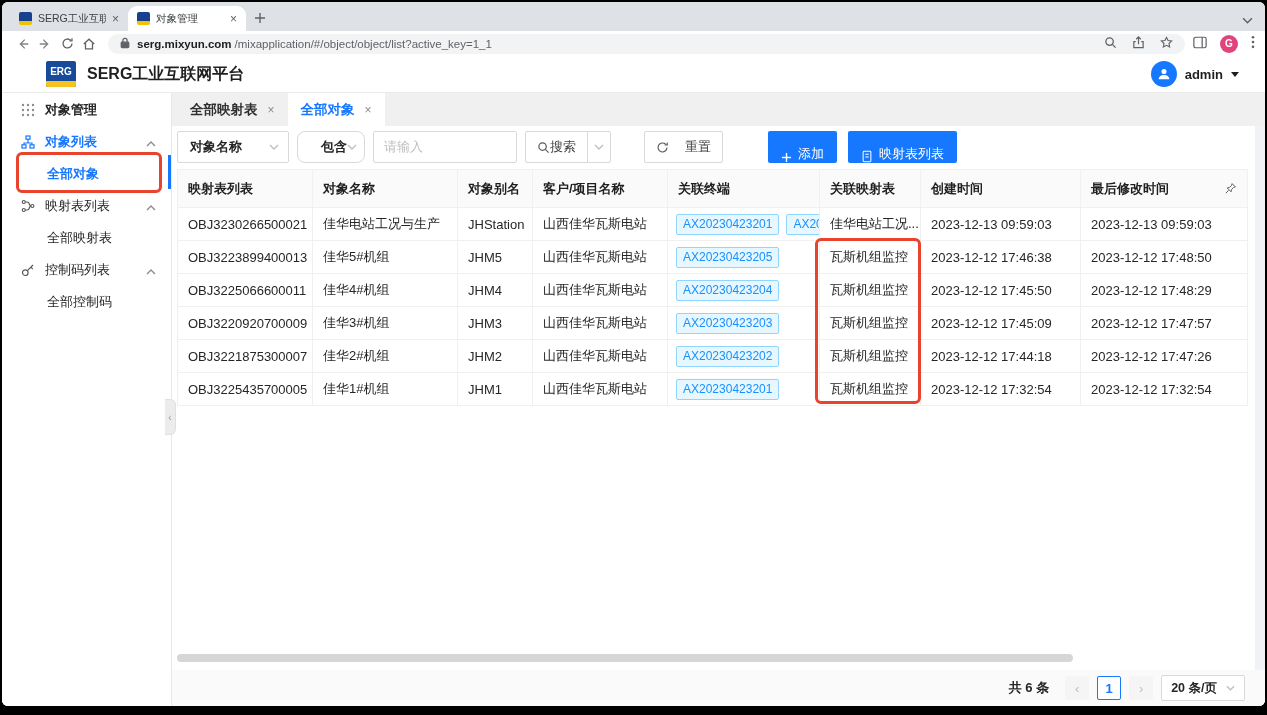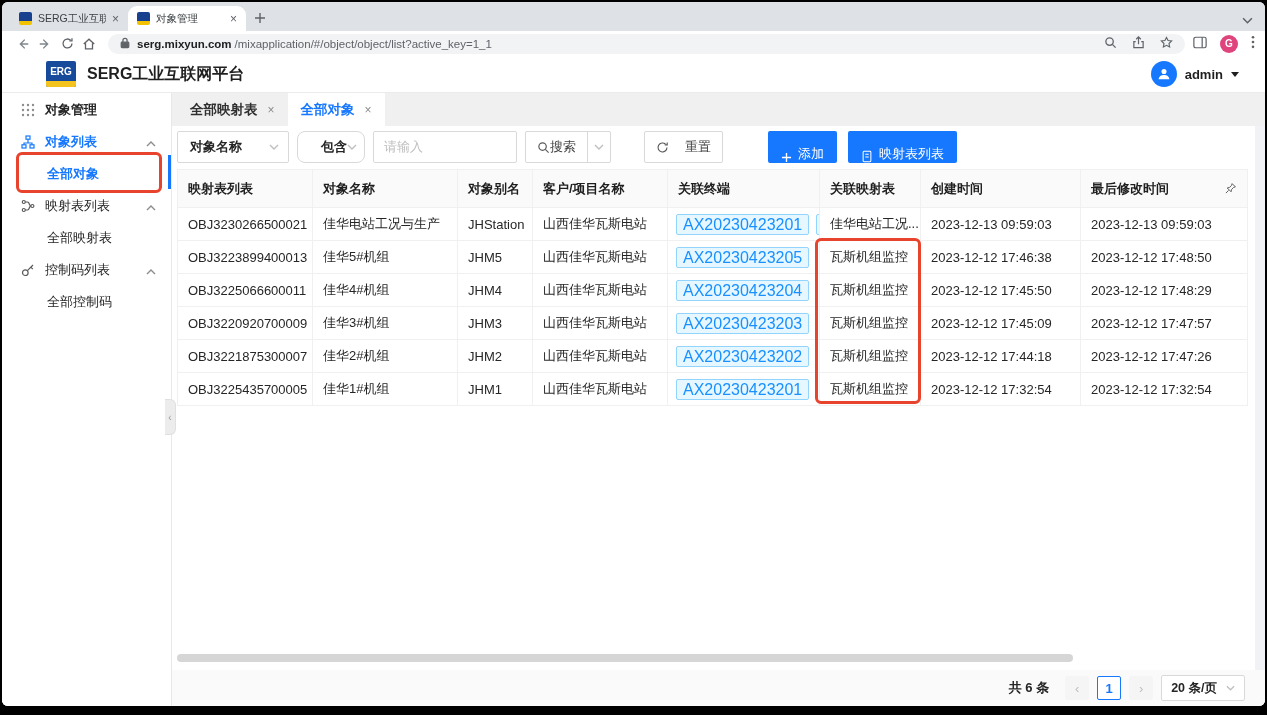--- a/index.html
+++ b/index.html
@@ -89,21 +89,21 @@
   .add-btn { margin-left:45px; }
   .tpl-btn { margin-left:11px; }
 
   table { border-collapse:collapse; table-layout:fixed; width:1070px; flex:none; }
   th,td { border:1px solid #f0f0f0; padding:0 10px; text-align:left; white-space:nowrap; overflow:hidden; }
   th { height:38px; background:#fafafa; font-size:13px; font-weight:600; color:#1f1f1f; }
   td { height:33px; font-size:13px; color:#262626; }
   th.pin-th { position:relative; padding-right:30px; }
   .pin-ic { position:absolute; right:10px; top:12px; }
   .tags-cell { padding:0 0 0 8px; }
-  .tag { display:inline-block; padding:0 6px; line-height:19px; font-size:16px; background:#e6f7ff;
+  .tag { display:inline-block; padding:0 6px; line-height:19px; font-size:12px; background:#e6f7ff;
          border:1px solid #91d5ff; color:#1890ff; border-radius:2px; margin-right:7px; white-space:nowrap; }
 
   .spacer { flex:1; }
   .hscroll-thumb { height:8px; width:896px; background:#d6d6d6; border-radius:4px; flex:none; margin-bottom:2px; }
 
   .footerbar { height:36px; flex:none; background:#fafafa; display:flex; align-items:center;
                justify-content:flex-end; padding-right:20px; gap:8px; font-size:13px; color:#262626; }
   .pg-total { font-weight:600; margin-right:8px; }
   .pg-btn { width:24px; height:24px; border-radius:2px; background:#f5f5f5; display:flex; align-items:center;
             justify-content:center; color:#bfbfbf; cursor:pointer; }

